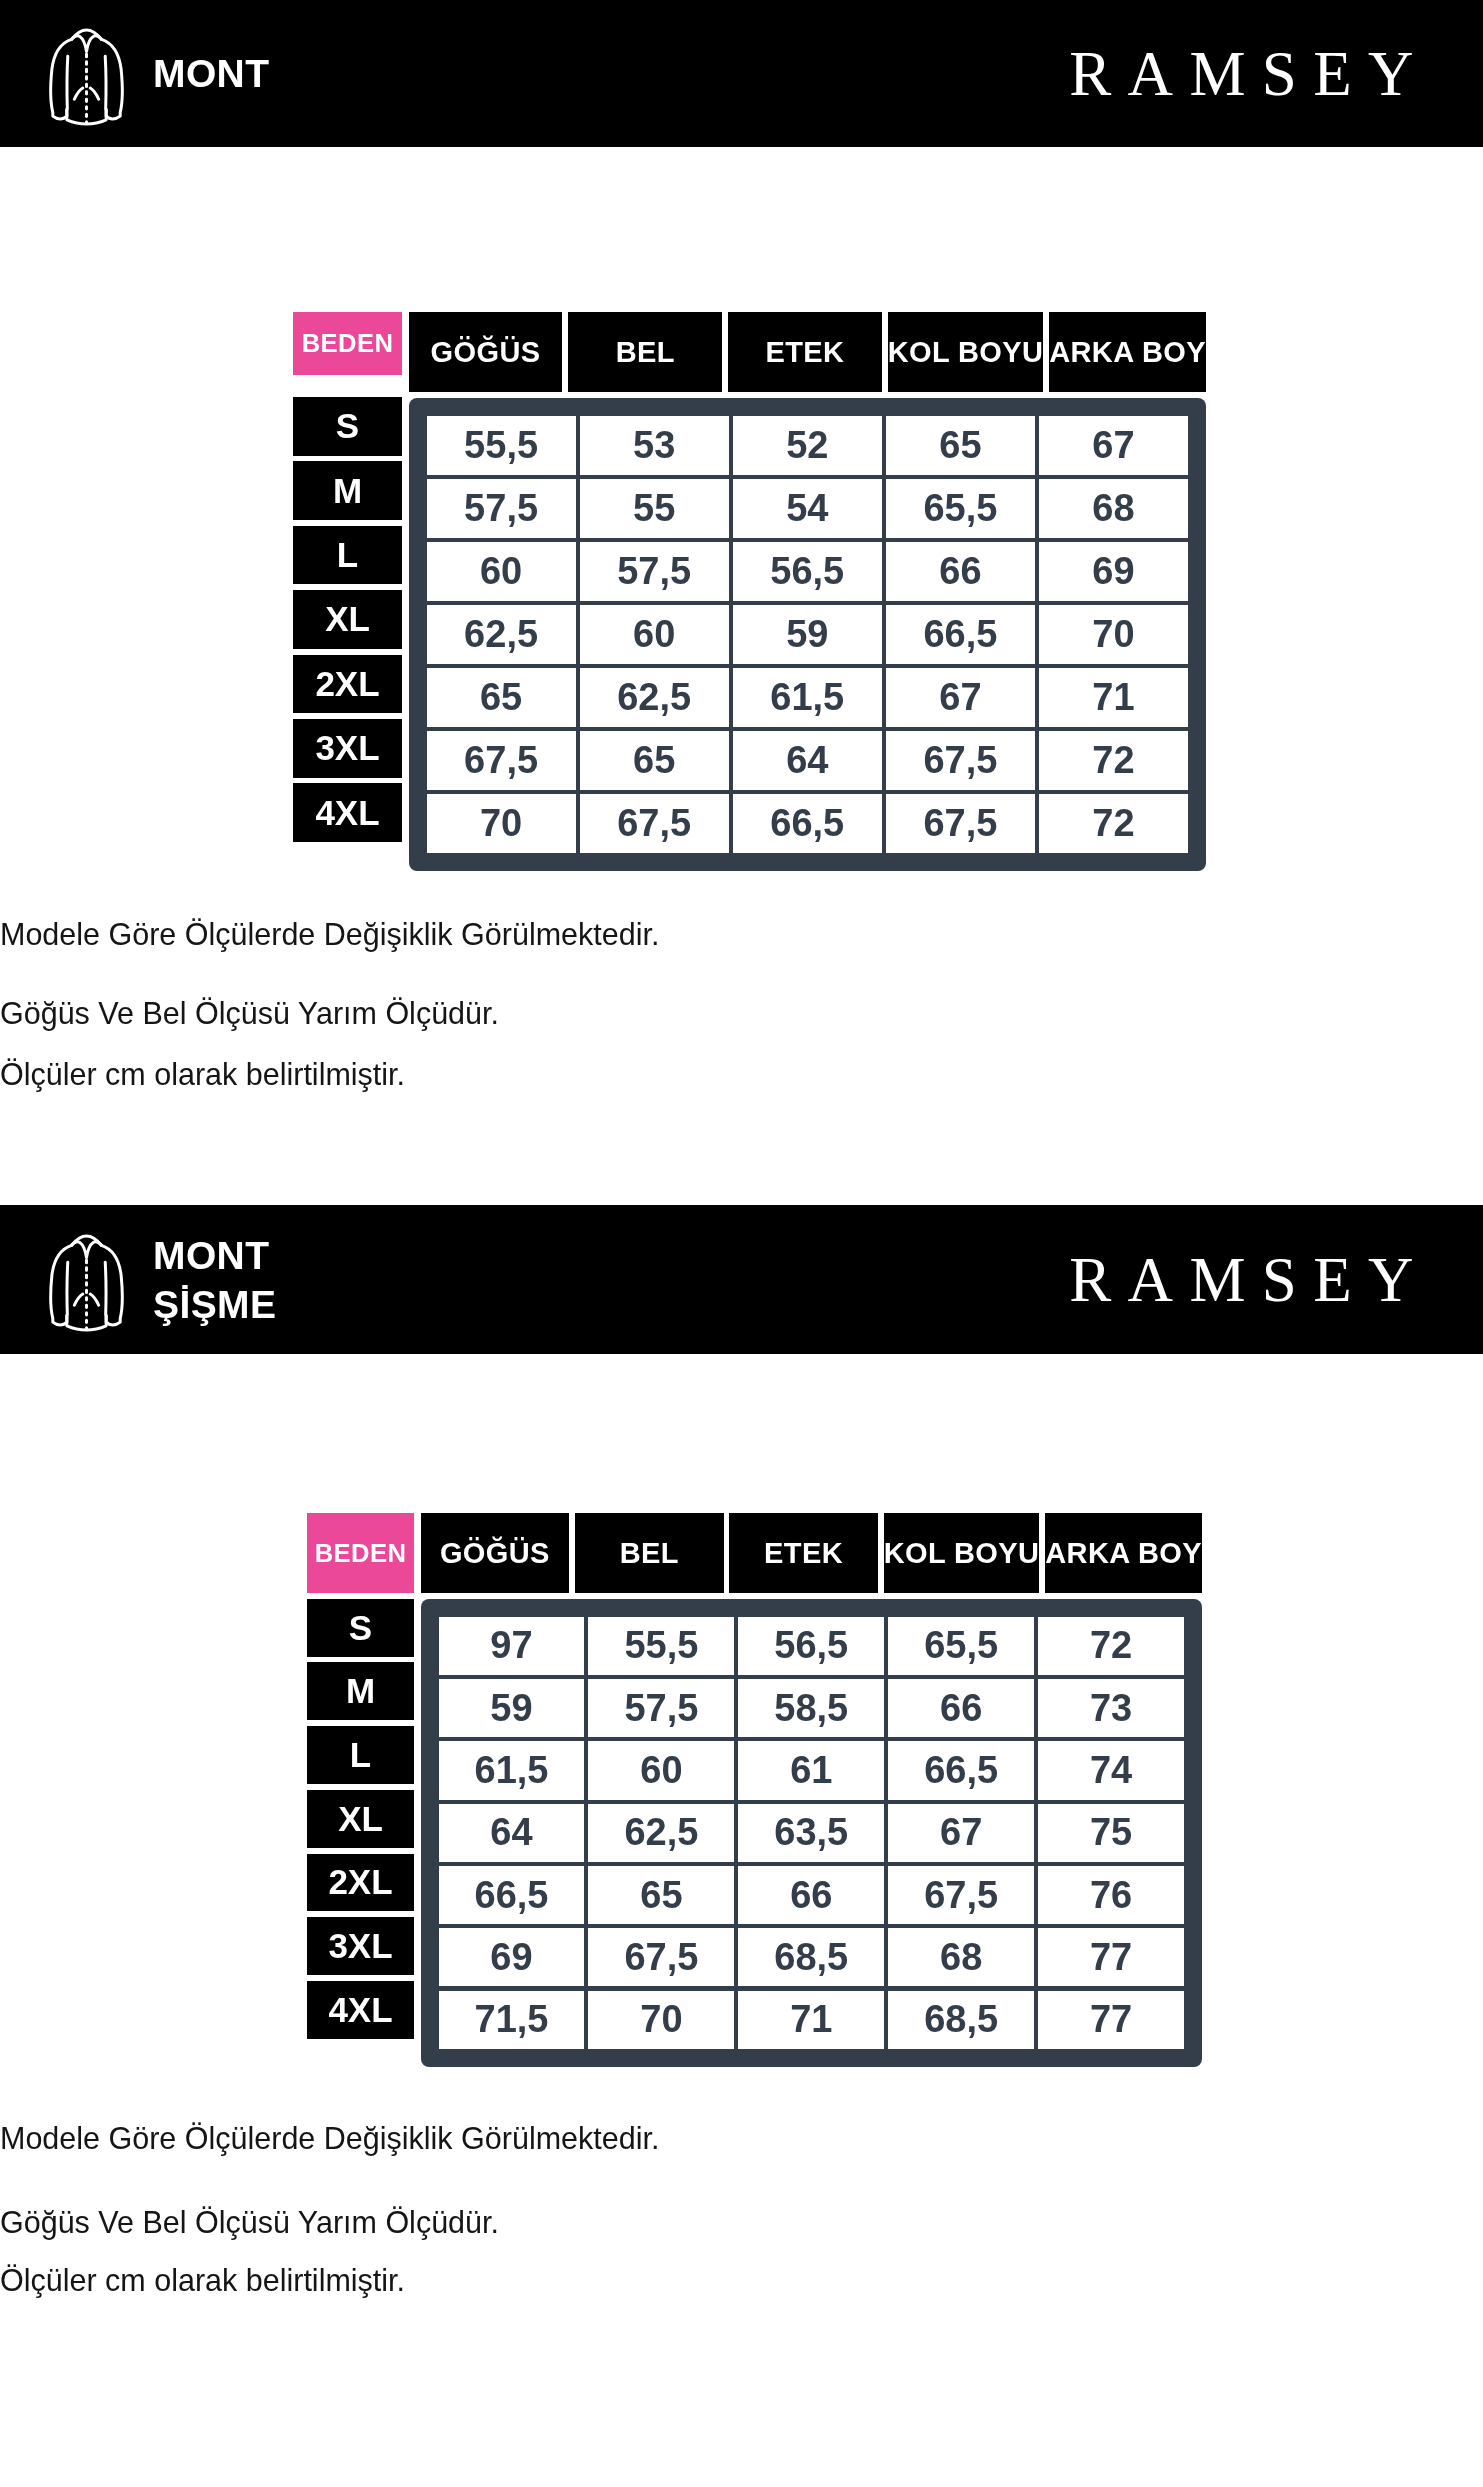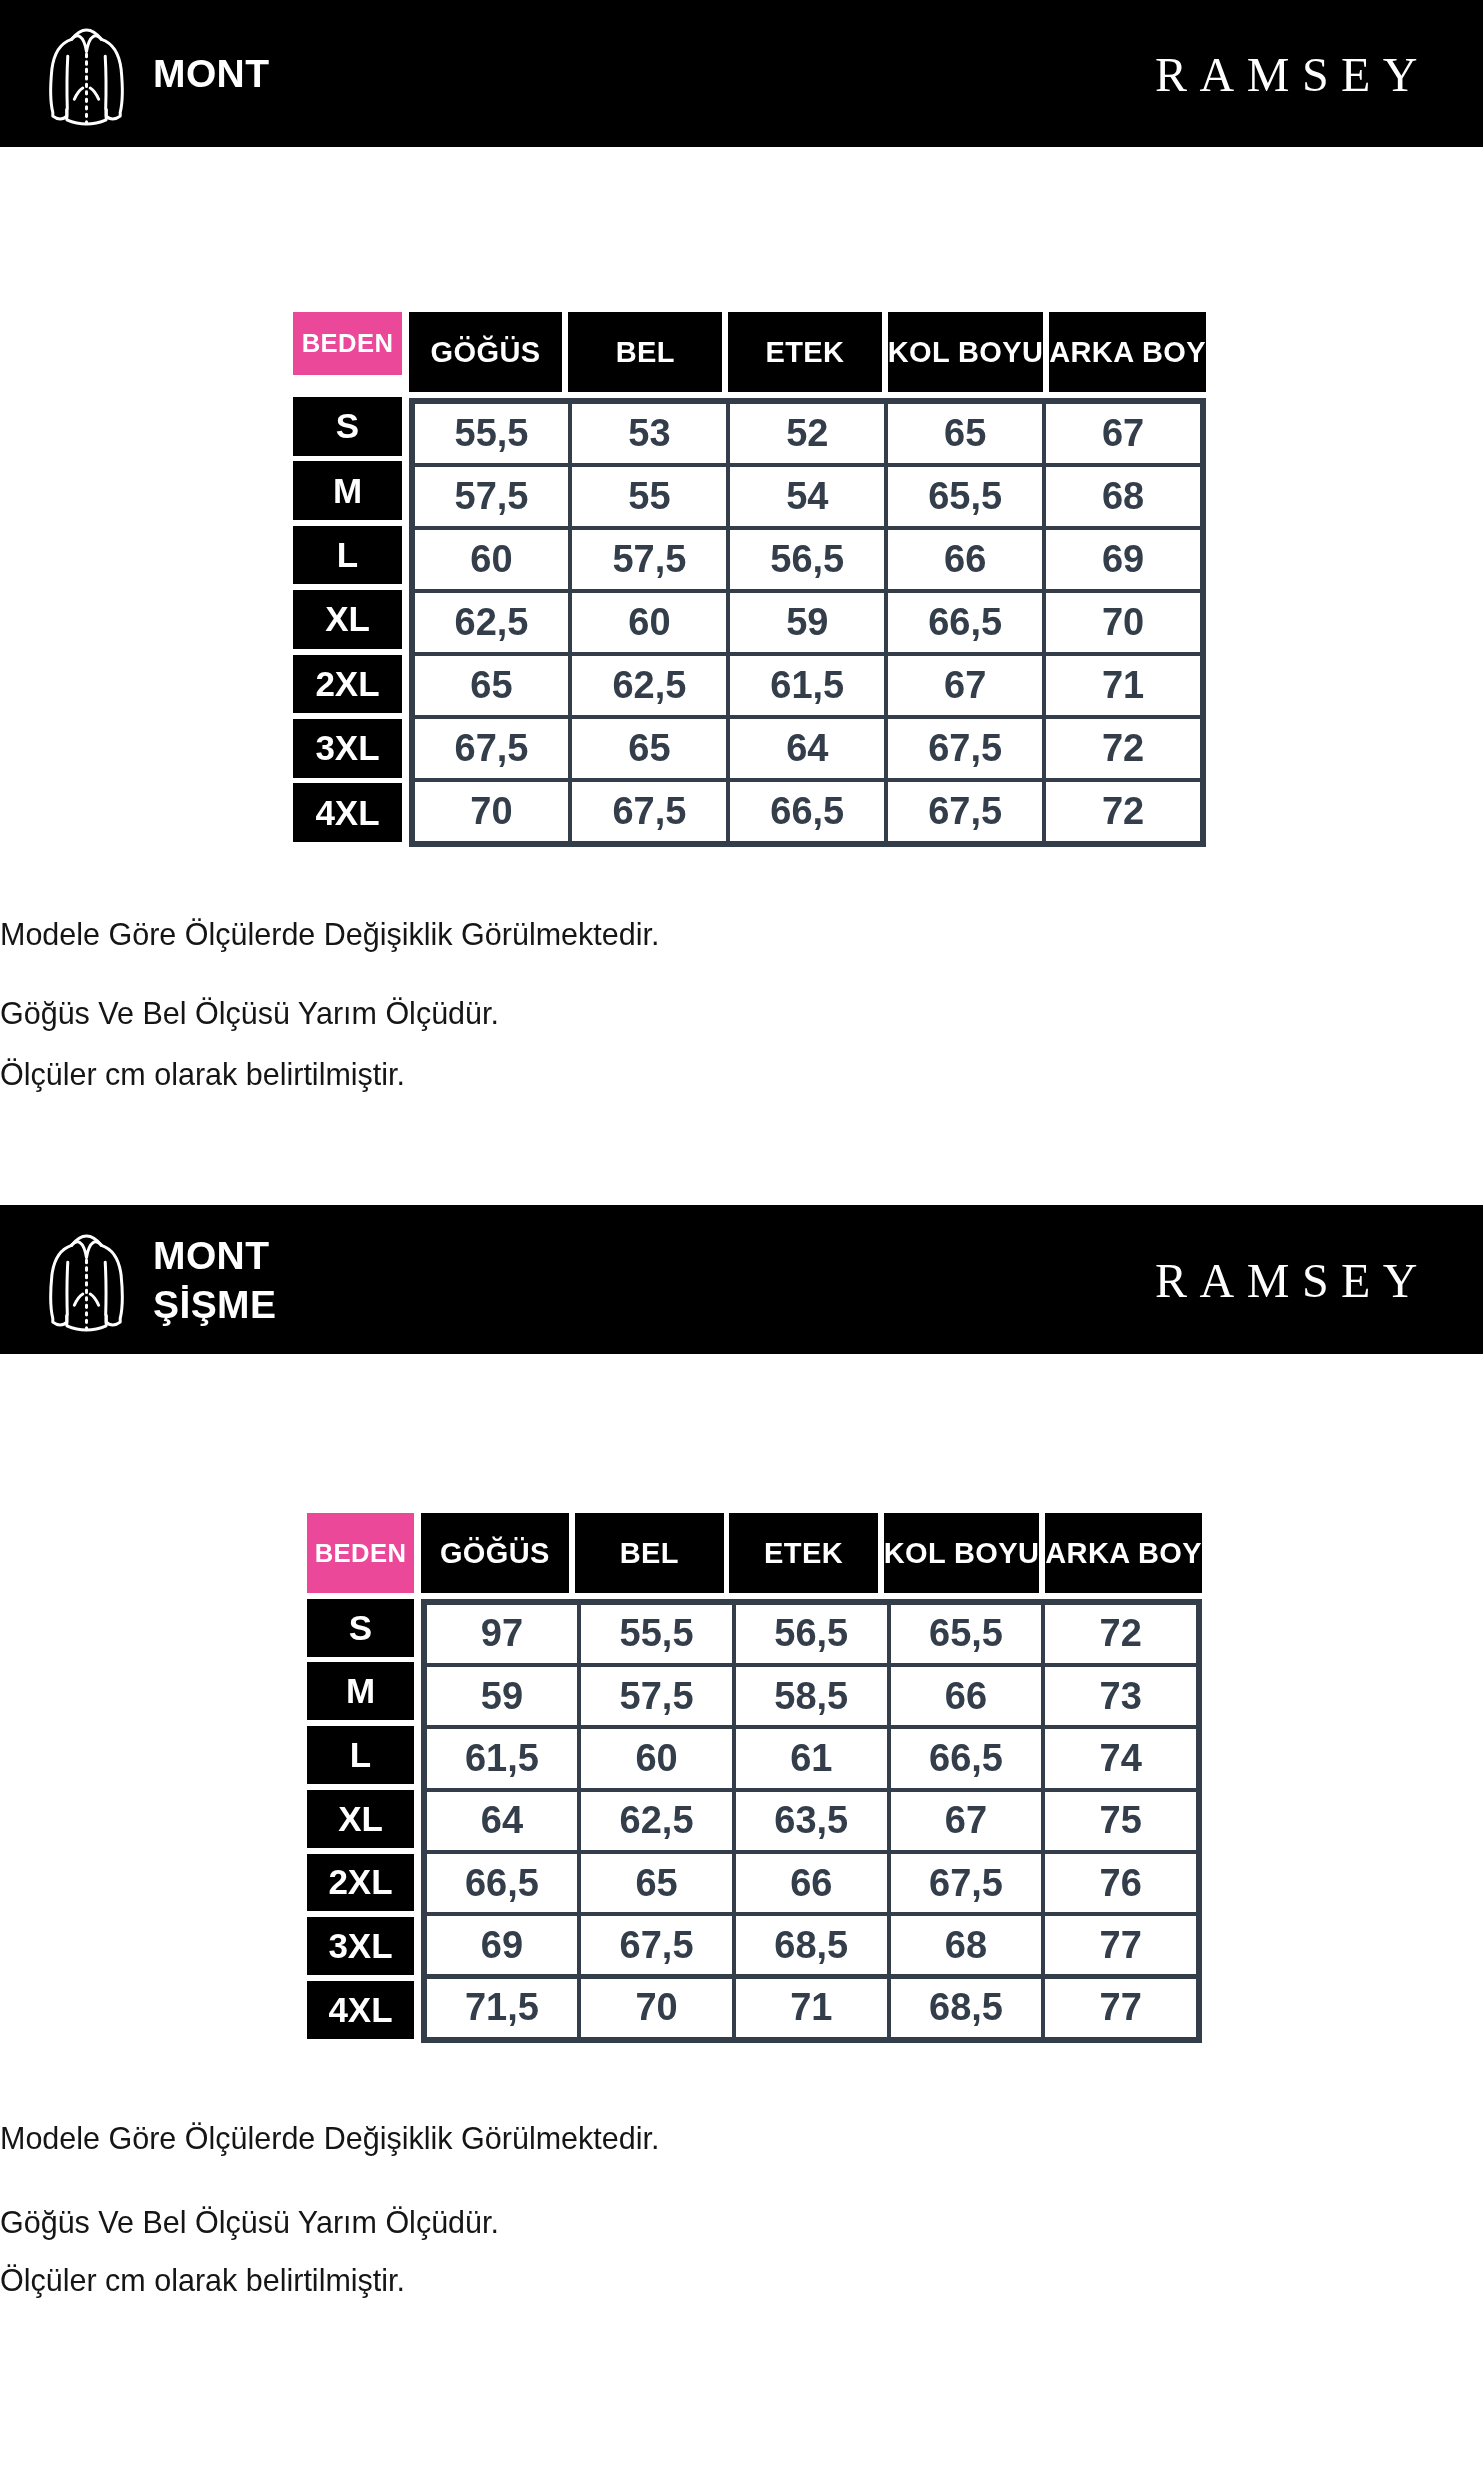--- a/index.html
+++ b/index.html
@@ -8,21 +8,21 @@
 
   
   .header-bar{position:absolute;left:0;width:1484px;background:#000000;display:flex;align-items:center;}
   .hb0{top:0;height:147px;}
   .hb1{top:1205px;height:149px;}
   .jacket-wrap{margin-left:38px;width:97px;height:117px;flex:none;}
   .jacket-wrap svg{width:100%;height:100%;}
   .header-title{margin-left:18px;color:#ffffff;font-weight:bold;font-size:39px;line-height:49px;letter-spacing:0.4px;white-space:nowrap;}
   .brand{position:absolute;right:54px;top:50%;transform:translateY(-50%);
          font-family:"Liberation Serif",serif;font-weight:400;color:#ffffff;
-         font-size:48px;letter-spacing:0.26em;white-space:nowrap;}
+         font-size:63px;letter-spacing:0.26em;white-space:nowrap;}
 
   
   .size-table{position:absolute;display:flex;}
   .st0{top:312px;left:293px;width:913px;}
   .st1{top:1513px;left:307px;width:895px;}
   .col-sizes{flex:none;display:flex;flex-direction:column;}
   .st0 .col-sizes{width:109px;margin-right:6.6px;}
   .st1 .col-sizes{width:107px;margin-right:6.6px;}
   .size-hdr{background:#ec4899;color:#fff;display:flex;align-items:center;justify-content:center;
             font-weight:bold;font-size:25.6px;letter-spacing:0.4px;}
@@ -31,22 +31,22 @@
   .size-cells{display:grid;grid-template-rows:repeat(7,1fr);row-gap:5.8px;}
   .st0 .size-cells{height:445px;}
   .st1 .size-cells{height:440px;}
   .size-cell{background:#000;color:#fff;display:flex;align-items:center;justify-content:center;
              font-weight:bold;font-size:35px;}
 
   .col-measures{flex:1;display:flex;flex-direction:column;}
   .measure-head{height:80px;margin-bottom:5.8px;display:grid;grid-template-columns:repeat(5,1fr);column-gap:5.8px;border-radius:9px;}
   .m-hdr-cell{background:#000;color:#fff;display:flex;align-items:center;justify-content:center;
               font-weight:bold;font-size:29px;letter-spacing:0.4px;white-space:nowrap;}
-  .measure-grid{background:#333e4a;padding:6px;display:grid;grid-template-columns:repeat(5,1fr);
-                grid-auto-rows:1fr;gap:4.1px;}
+  .measure-grid{background:#333e4a;padding:18px;display:grid;grid-template-columns:repeat(5,1fr);
+                grid-auto-rows:1fr;gap:4.1px;border-radius:8px;}
   .st0 .measure-grid{height:437px;}
   .st1 .measure-grid{height:432px;}
   .m-cell{background:#ffffff;color:#333e4a;display:flex;align-items:center;justify-content:center;
           font-weight:bold;font-size:38px;}
 
   
   .note{position:absolute;left:0;width:1484px;color:#151515;font-size:30.5px;line-height:40px;}
   .n00{top:914px;} .n01{top:993px;} .n02{top:1054px;}
   .n10{top:2118px;} .n11{top:2202px;} .n12{top:2260px;}
 </style>

